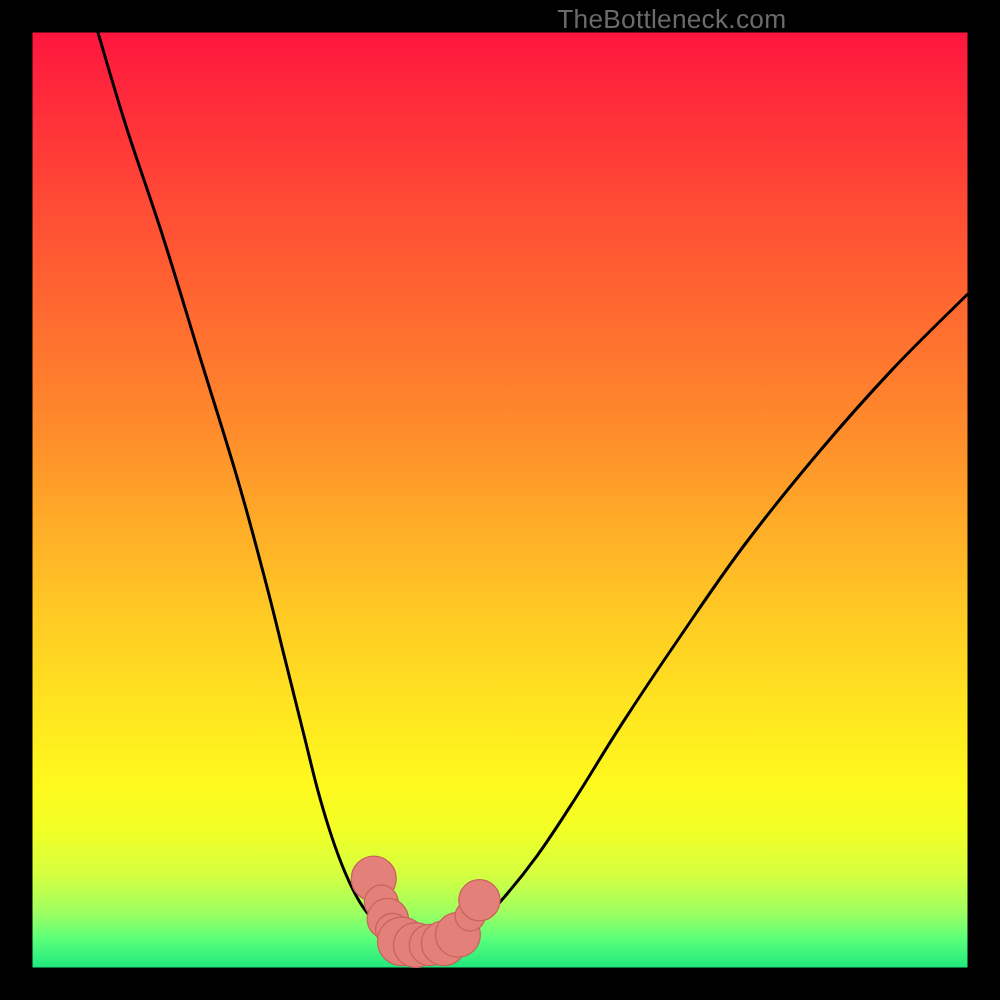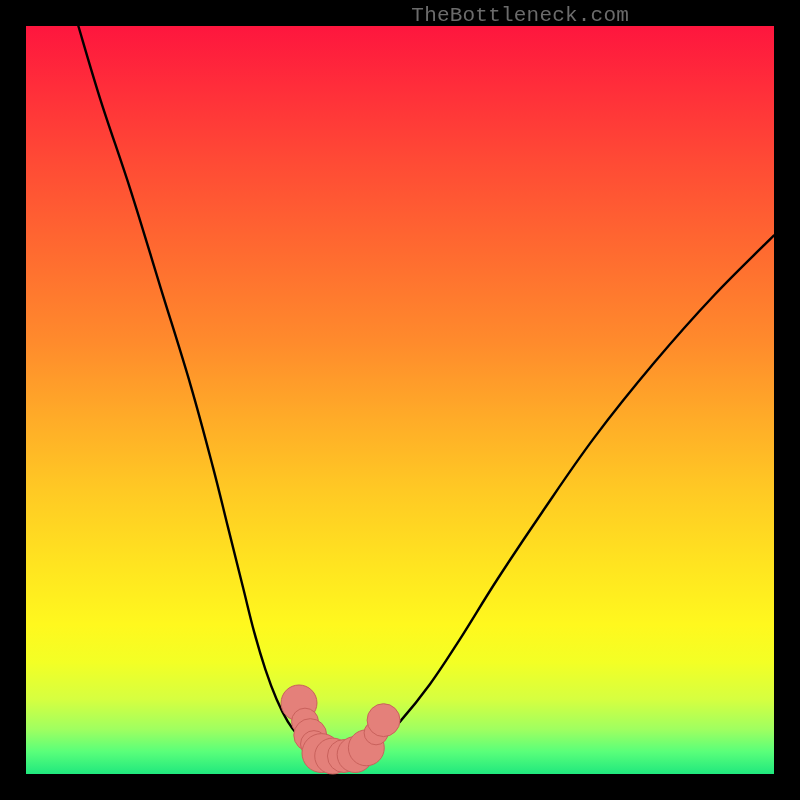--- a/index.html
+++ b/index.html
@@ -11,21 +11,20 @@
     background: #000;
     font-family: Arial, Helvetica, sans-serif;
   }
   .frame {
     position: absolute;
     top: 0;
     left: 0;
     width: 639px;
     height: 800px;
     background: #000;
-    font-family: Liberation Mono, monospace;
   }
   .plot {
     position: absolute;
     top: 26px;
     left: 26px;
     width: 748px;
     height: 748px;
     background: linear-gradient(
       to bottom,
       #fe163e 0%,

